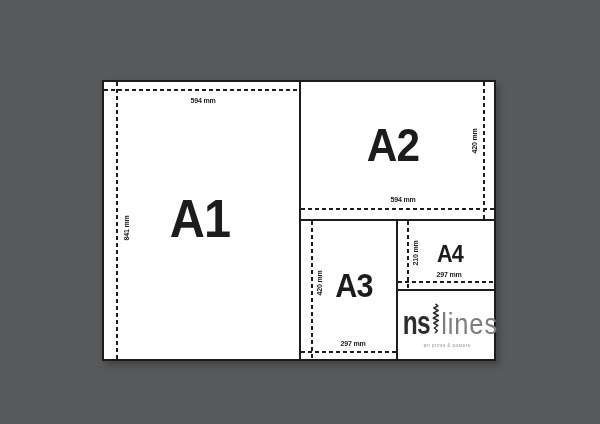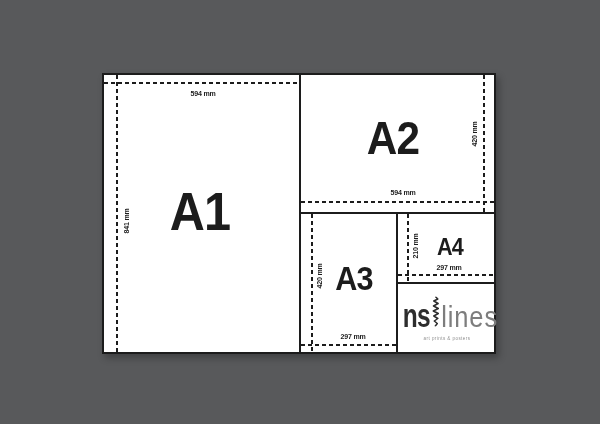--- a/index.html
+++ b/index.html
@@ -9,21 +9,21 @@
   }
   *{margin:0;padding:0;box-sizing:border-box;}
   html,body{width:600px;height:424px;overflow:hidden;}
   body{
     background:var(--background-color);
     font-family:"Liberation Sans", sans-serif;
     position:relative;
   }
   .stage{position:absolute;inset:0;}
   .sheet{
-    position:absolute;left:102px;top:73px;width:394px;height:281px;
+    position:absolute;left:102px;top:80px;width:394px;height:281px;
     background:var(--paper-color);
     border:2px solid var(--line-color);
     box-shadow:3px 4px 7px rgba(0,0,0,0.28);
   }
   
   .rule{position:absolute;background:var(--line-color);}
   
   .dash-h{
     position:absolute;height:2px;
     background-image:repeating-linear-gradient(to right,var(--line-color) 0 4px,transparent 4px 7px);

